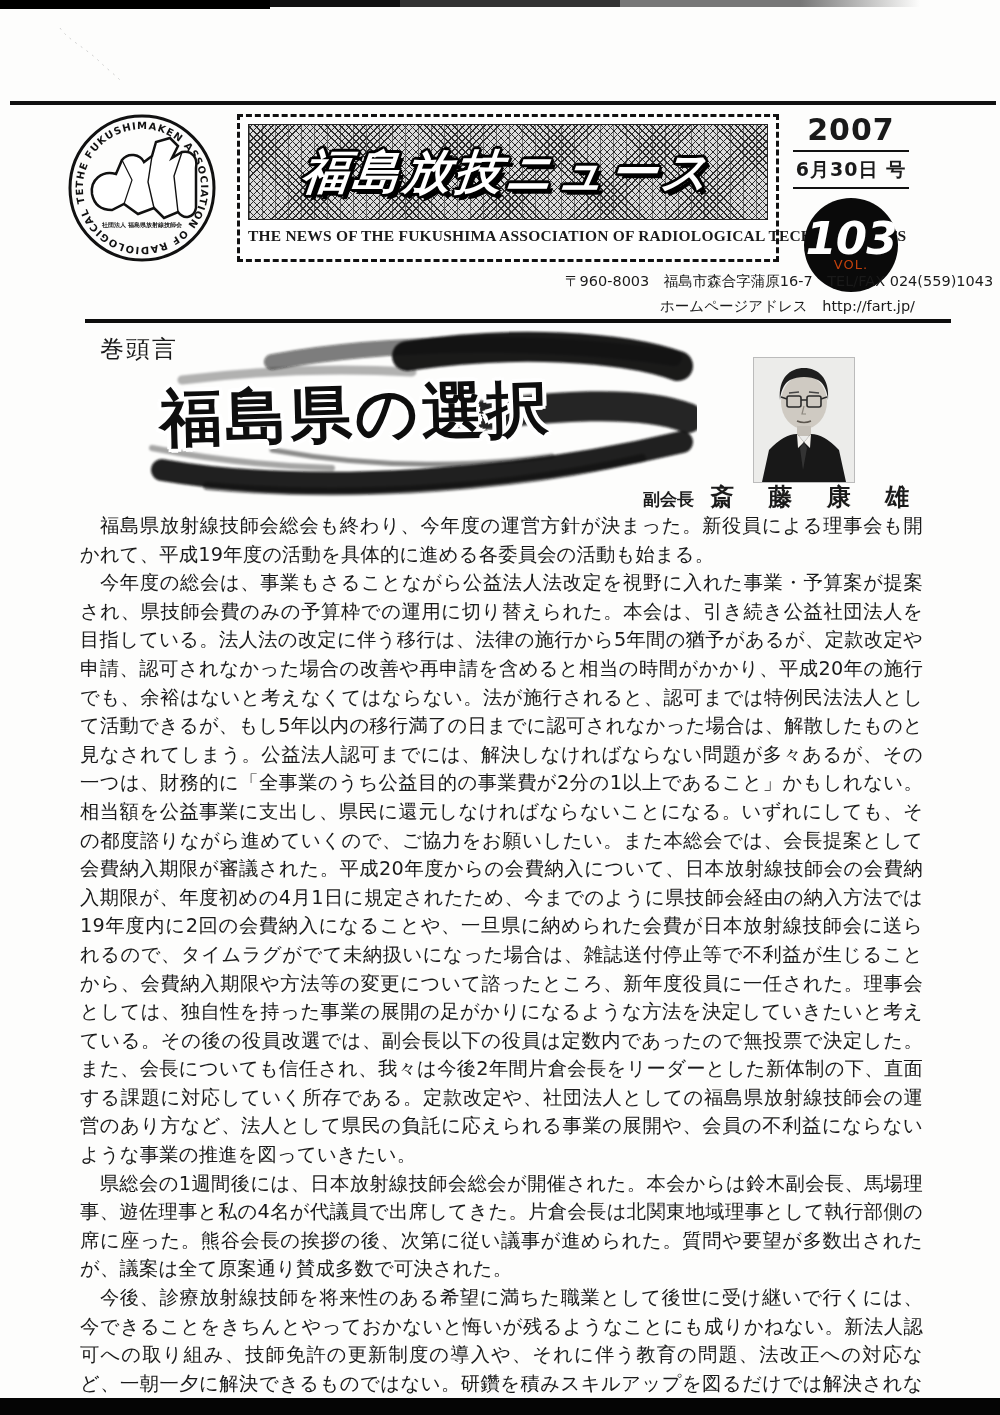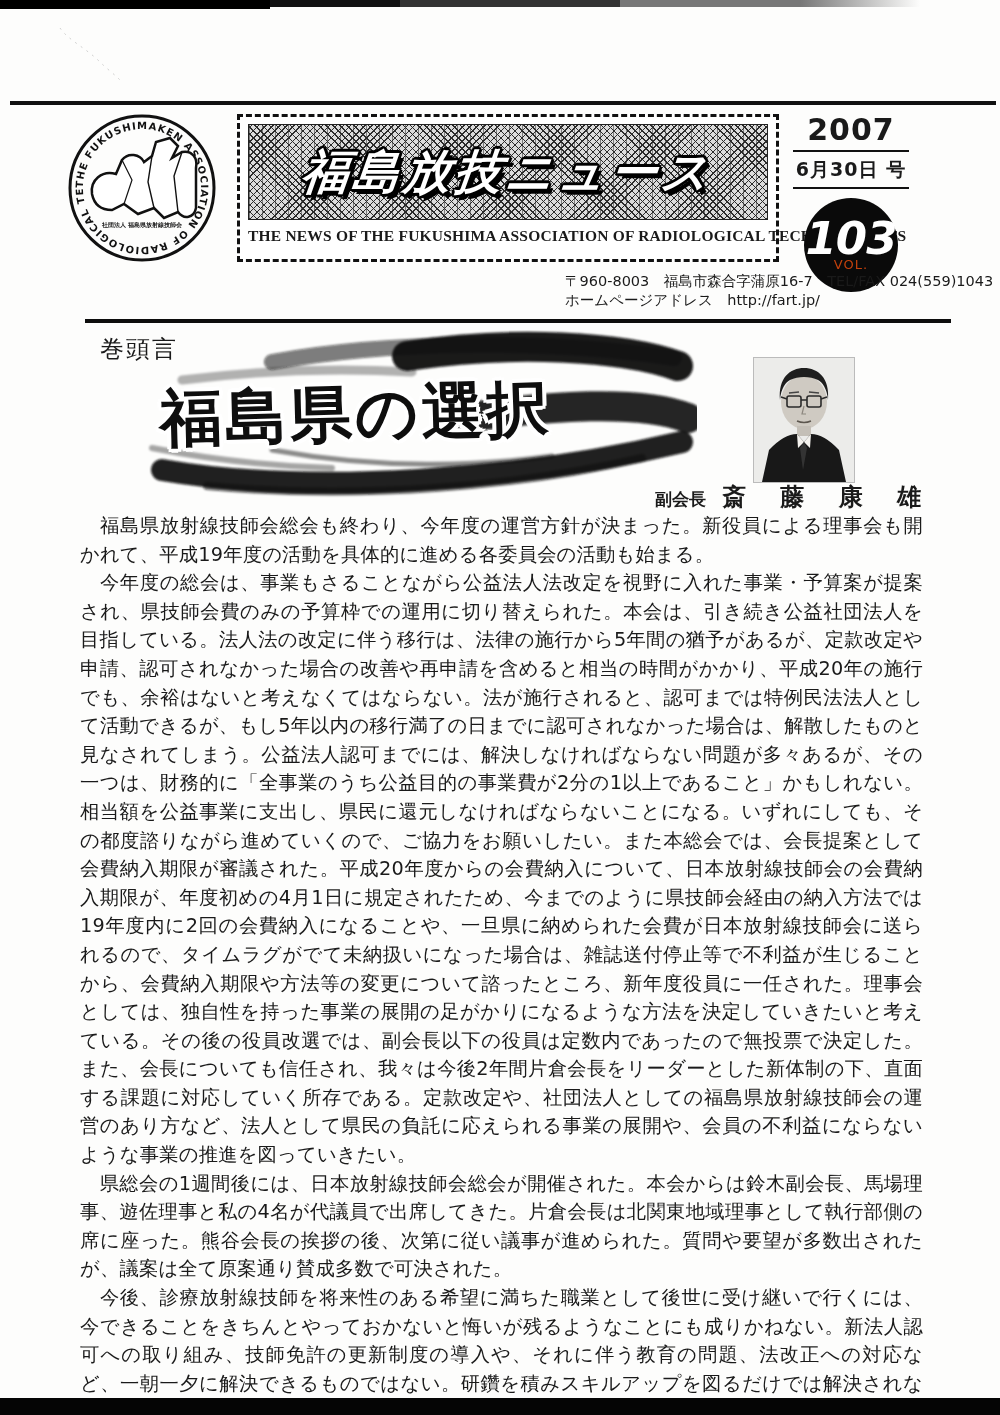--- a/index.html
+++ b/index.html
@@ -38,32 +38,32 @@
   .vol-year{font-size:30px;font-weight:bold;letter-spacing:1px;border-bottom:2px solid #111;padding-bottom:3px;}
   .vol-issue{font-size:19px;font-weight:bold;padding:5px 0 4px 0;border-bottom:2px solid #111;letter-spacing:1px;white-space:nowrap;}
   .vol-circle{width:94px;height:94px;margin:9px auto 0 auto;background:#0a0a0a;border-radius:50%;
      display:flex;flex-direction:column;align-items:center;justify-content:center;color:#fff;}
   .vol-num{font-size:45px;font-weight:bold;line-height:40px;letter-spacing:-1px;font-style:italic;}
   .vol-lab{font-size:13px;letter-spacing:1px;margin-top:-2px;color:#c2410c;}
   
   .pub-issuer{position:absolute;left:148px;top:274px;font-size:18.5px;font-weight:500;letter-spacing:1px;white-space:nowrap;}
   .pub-right{position:absolute;left:565px;top:272px;width:350px;font-size:14.5px;}
   .pub-addr{white-space:nowrap;}
-  .pub-home{text-align:left;white-space:nowrap;}
+  .pub-home{margin-top:6px;text-align:right;white-space:nowrap;}
   .rule-pub{position:absolute;top:319px;left:85px;width:866px;height:4px;background:#0d0d0d;}
   
   .fw-label{position:absolute;left:100px;top:333px;font-size:24px;font-weight:400;letter-spacing:2px;z-index:5;}
   .brush{position:absolute;left:122px;top:328px;width:575px;height:180px;}
   .fw-title{position:absolute;left:160px;top:372px;z-index:4;font-family:"DejaVu Serif","Liberation Serif",serif;
      font-size:62px;font-weight:bold;letter-spacing:3px;color:#0e0e0e;transform:rotate(-1.5deg);white-space:nowrap;
      text-shadow:-3px -3px 0 #fff,3px -3px 0 #fff,-3px 3px 0 #fff,3px 3px 0 #fff,
                  -4px 0 0 #fff,4px 0 0 #fff,0 -4px 0 #fff,0 4px 0 #fff;}
   .portrait{position:absolute;left:753px;top:357px;width:100px;height:124px;border:1px solid #bbb;background:#efefee;}
   .fw-byline{position:absolute;left:655px;top:481px;width:255px;display:flex;align-items:baseline;
-     justify-content:space-between;gap:16px;white-space:nowrap;}
+     justify-content:center;gap:16px;white-space:nowrap;}
   .fw-role{font-size:17px;font-weight:bold;}
   .fw-name{font-size:24px;font-weight:bold;letter-spacing:13px;}
   
   .article{position:absolute;left:80px;top:512px;width:843px;font-size:19.3px;line-height:28.6px;
      text-align:justify;letter-spacing:.2px;}
   .article p{margin:0;}
 </style>
 </head>
 <body>
 

